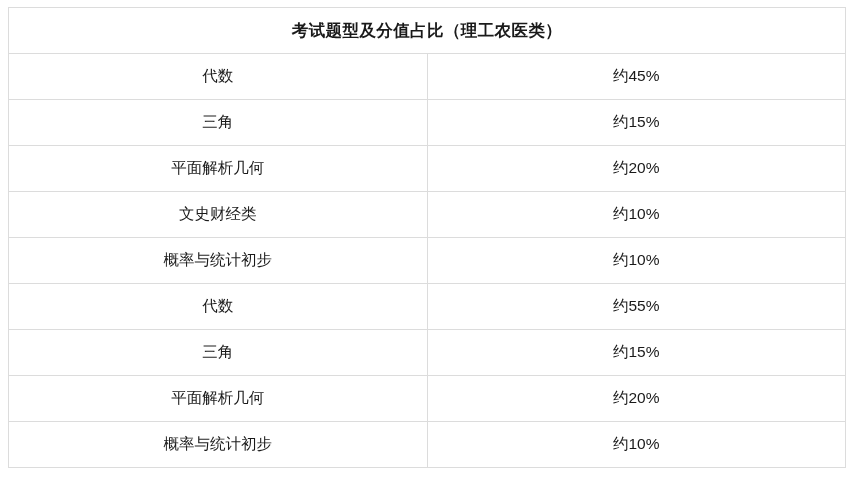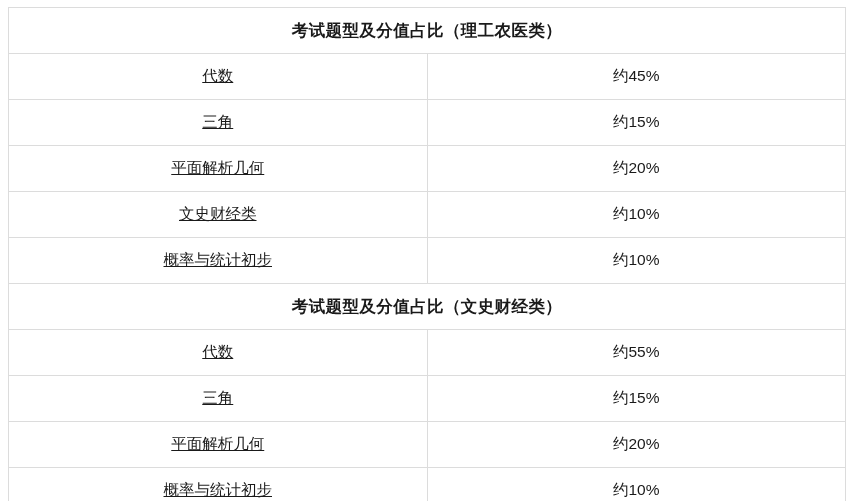--- a/index.html
+++ b/index.html
@@ -42,21 +42,20 @@
   }
 
   table.exam-table td.section-title {
     font-weight: bold;
     font-size: 16.5px;
     letter-spacing: 0.4px;
   }
 
   table.exam-table td.topic-cell {
     width: 418px;
-    text-decoration: underline;
   }
 
   table.exam-table td.value-cell {
     width: 420px;
     margin-left: 32px;
   }
 </style>
 </head>
 <body>
 
@@ -82,23 +81,20 @@
       </tr>
       <tr>
         <td class="topic-cell">文史财经类</td>
         <td class="value-cell">约10%</td>
       </tr>
       <tr>
         <td class="topic-cell">概率与统计初步</td>
         <td class="value-cell">约10%</td>
       </tr>
 
-      <tr>
-        <td class="section-title" colspan="2">考试题型及分值占比（文史财经类）</td>
-      </tr>
 
       <tr>
         <td class="topic-cell">代数</td>
         <td class="value-cell">约55%</td>
       </tr>
       <tr>
         <td class="topic-cell">三角</td>
         <td class="value-cell">约15%</td>
       </tr>
       <tr>

